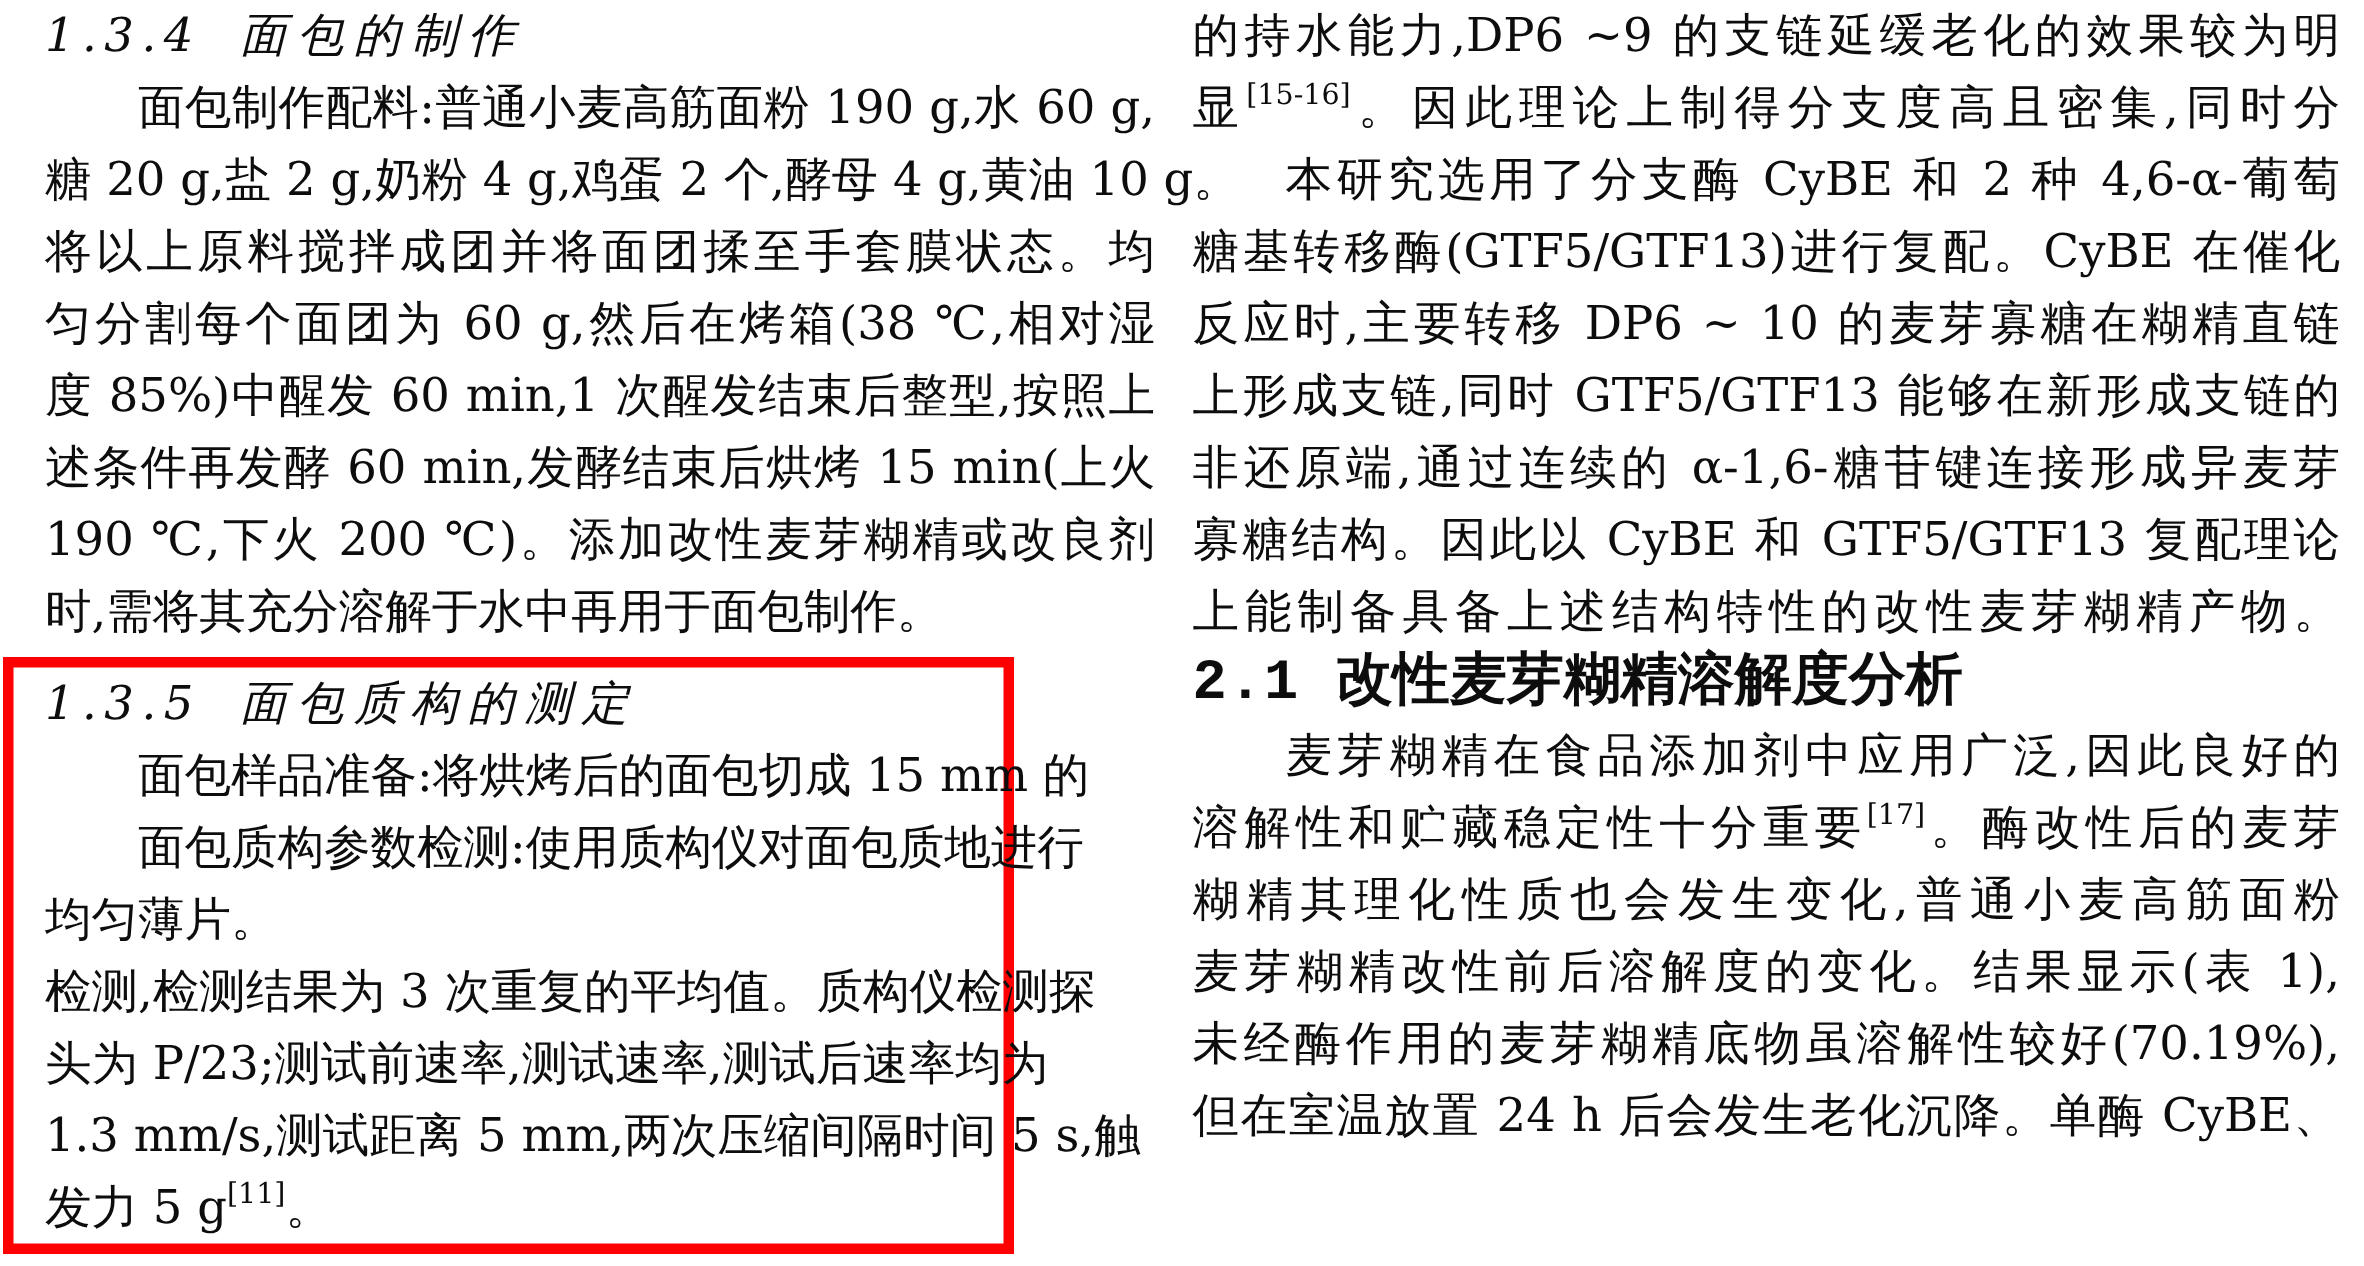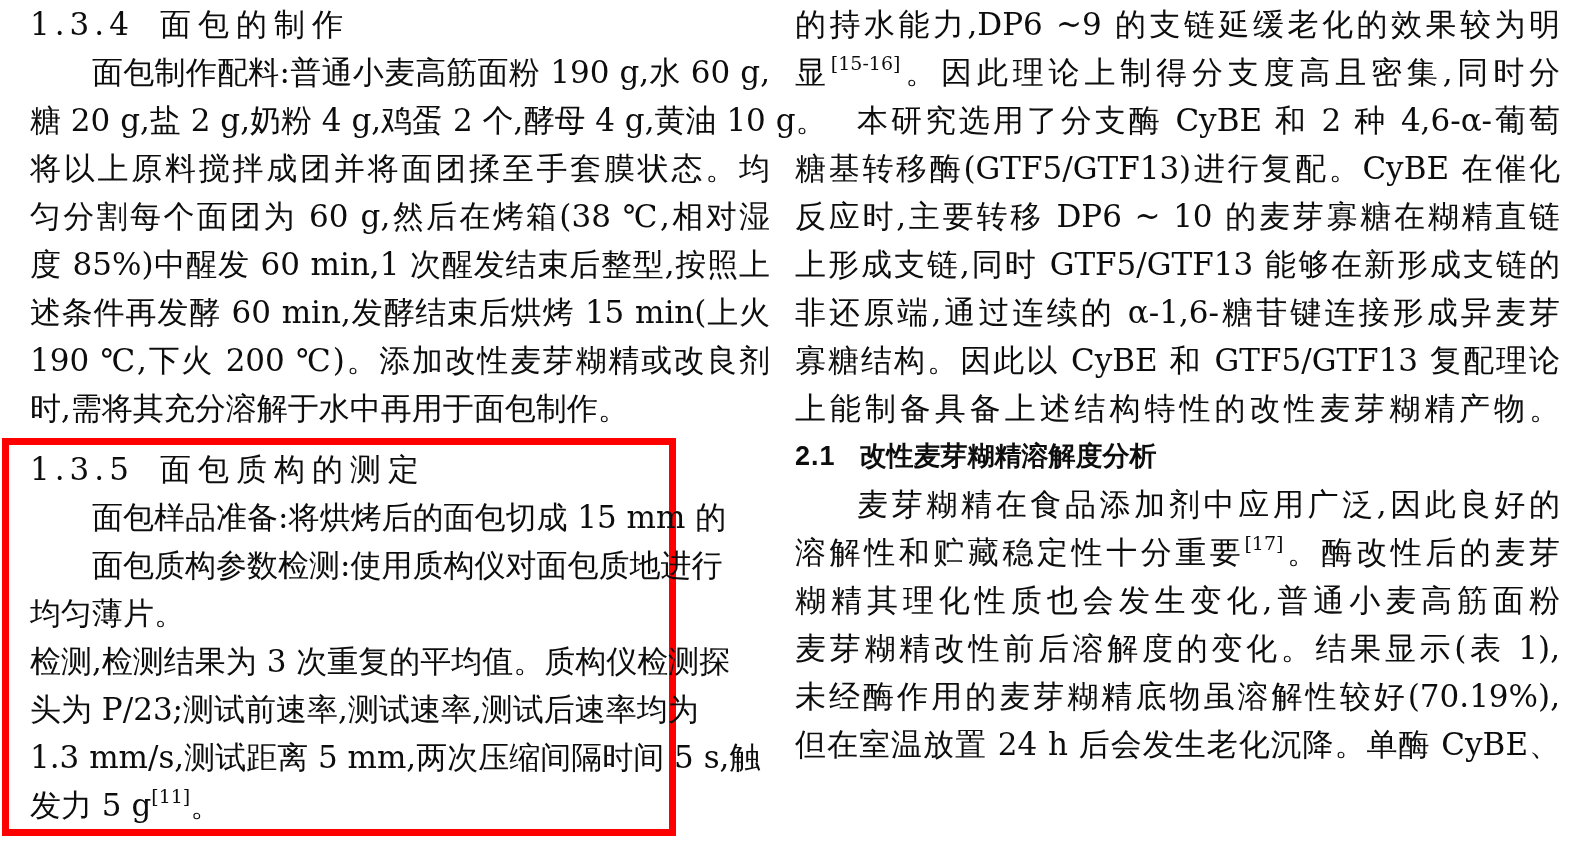--- a/index.html
+++ b/index.html
@@ -42,31 +42,32 @@
     position: relative;
     top: -13px;
     letter-spacing: 0;
   }
 
   
   .sec-heading {
     height: 48px;
     line-height: 48px;
     white-space: nowrap;
+    font-style: italic;
   }
   .sec-heading .sec-num   { letter-spacing: 5px; margin-right: 26px; }
   .sec-heading .sec-title { letter-spacing: 7px; }
 
   
   .sub-heading {
     height: 48px;
     line-height: 48px;
-    font-family: Liberation Sans, sans-serif;
+    font-family: Liberation Mono, monospace;
     font-weight: bold;
-    font-size: 27px;
+    font-size: 38px;
     white-space: nowrap;
   }
   .sub-heading .sec-num { margin-right: 24px; letter-spacing: 1px; }
 
   
   .highlight-box {
     position: absolute;
     left: 2px;
     top: 438px;
     width: 674px;

